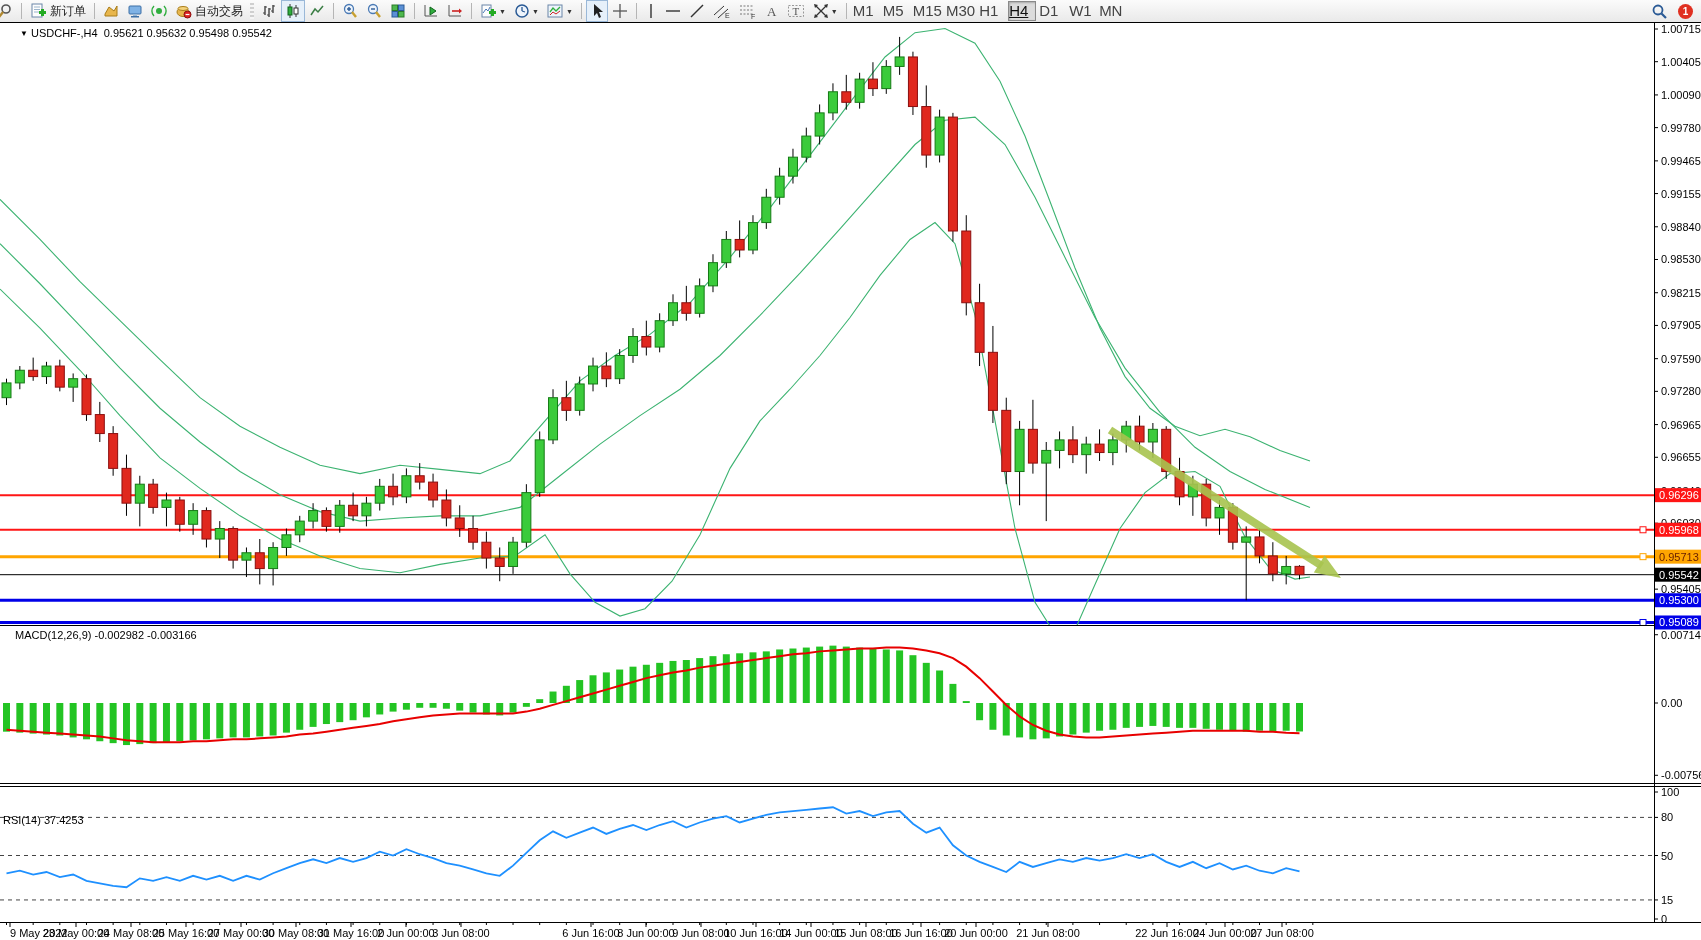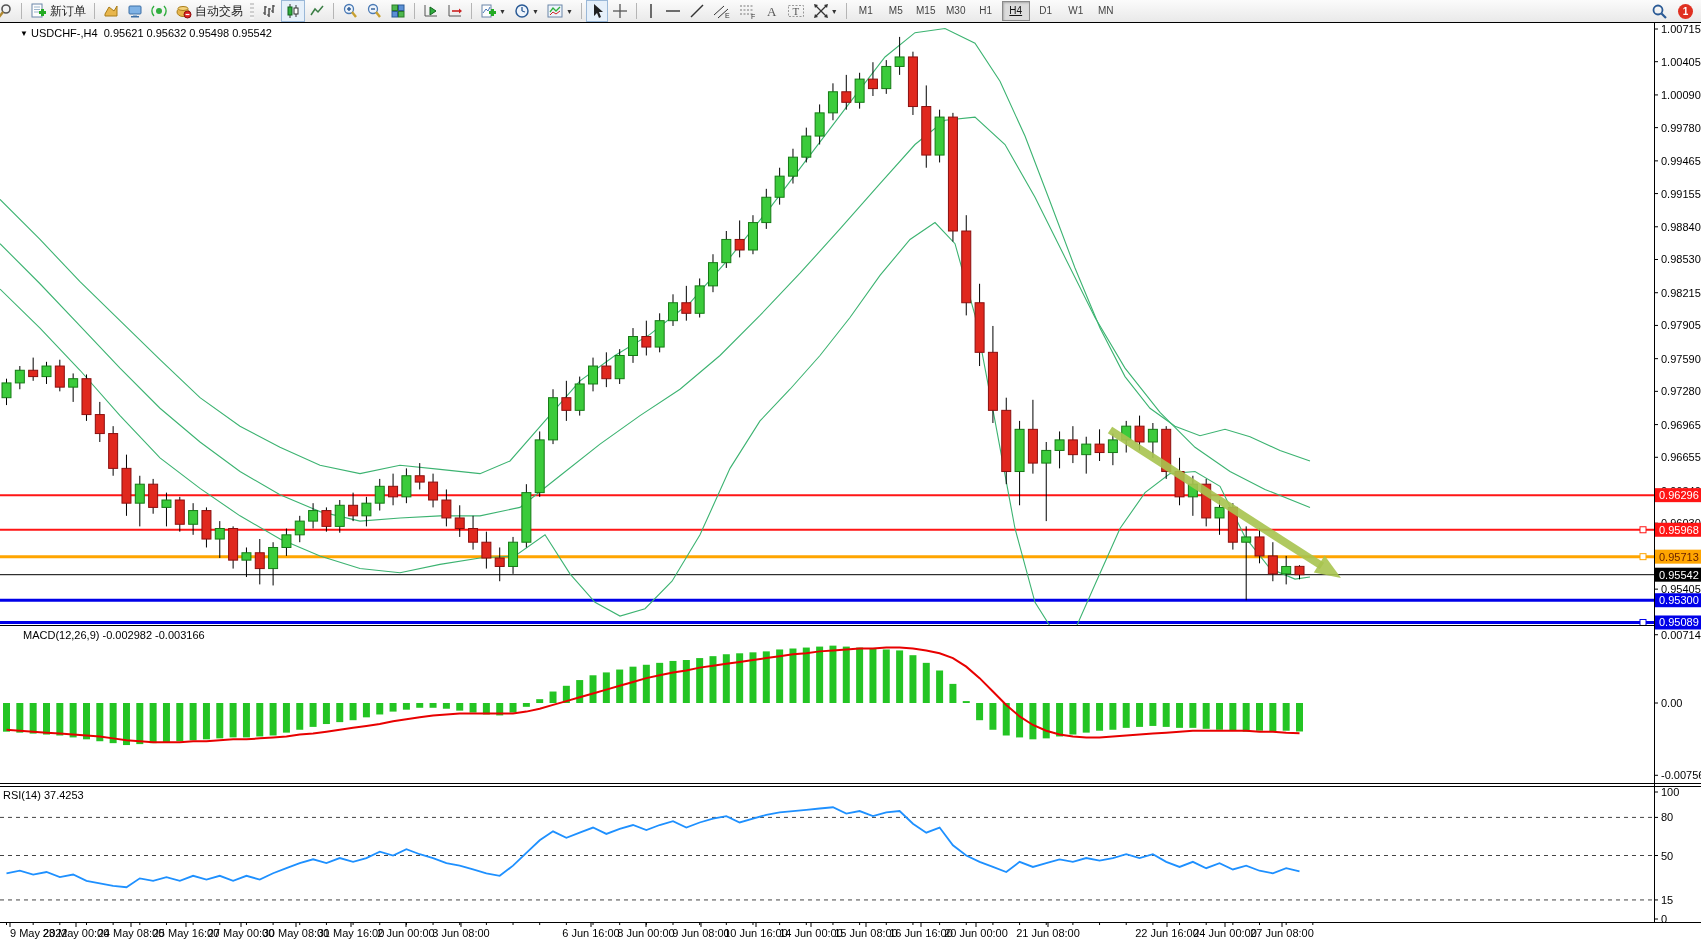--- a/index.html
+++ b/index.html
@@ -10,32 +10,32 @@
     background:linear-gradient(#fbfbfb,#e9e9e9);border-bottom:1px solid #5a5a5a;
     display:flex;align-items:center;font-size:12px;color:#222;}
   .tsep{width:1px;height:16px;background:#b5b5b5;margin:0 4px;}
   .grip{width:4px;height:16px;margin:0 3px;
     background:repeating-linear-gradient(#cfcfcf 0 2px,#f5f5f5 2px 4px);}
   .tbtn{display:flex;align-items:center;height:20px;padding:0 3px;border:1px solid transparent;}
   .tbtn.pressed{background:#e6f0fa;border:1px solid #9ab8d8;}
   .tbtn svg{display:block;}
   .tlabel{margin-left:3px;white-space:nowrap;}
   .caret{font-size:7px;color:#333;margin-left:2px;}
-  .tfbtn{min-width:26px;text-align:center;height:18px;line-height:18px;color:#444;
-    border:1px solid transparent;margin:0 1px;font-size:10px;}
+  .tfbtn{min-width:26px;height:18px;line-height:18px;color:#444;
+    border:1px solid transparent;margin:0 1px;font-size:15px;}
   .tfbtn.active{background:#dcdcdc;border:1px solid #8a8a8a;box-shadow:inset 1px 1px 2px #aaa;color:#111;text-decoration:underline;}
   #tf{display:flex;align-items:center;}
   .spacer{flex:1;}
   #badge{width:15px;height:15px;border-radius:50%;background:#e03021;color:#fff;
     font-size:10px;text-align:center;line-height:15px;margin:0 8px 0 6px;font-weight:bold;}
   
   .ovl{position:absolute;font-size:11px;color:#000;white-space:pre;z-index:5;}
   #hdr{left:20px;top:27px;}
-  #macdlbl{left:11px;top:629px;padding-left:12px;}
-  #rsilbl{left:3px;top:789px;}
+  #macdlbl{left:3px;top:629px;padding-left:12px;}
+  #rsilbl{left:3px;top:814px;}
   .tri{font-size:8px;vertical-align:1px;}
   #cv{position:absolute;left:0;top:22px;}
 </style>
 </head>
 <body>
 <div id="app">
 
 <div id="toolbar">
   <span class="tbtn" style="margin-left:-7px">
     <svg width="16" height="16" viewBox="0 0 16 16">

